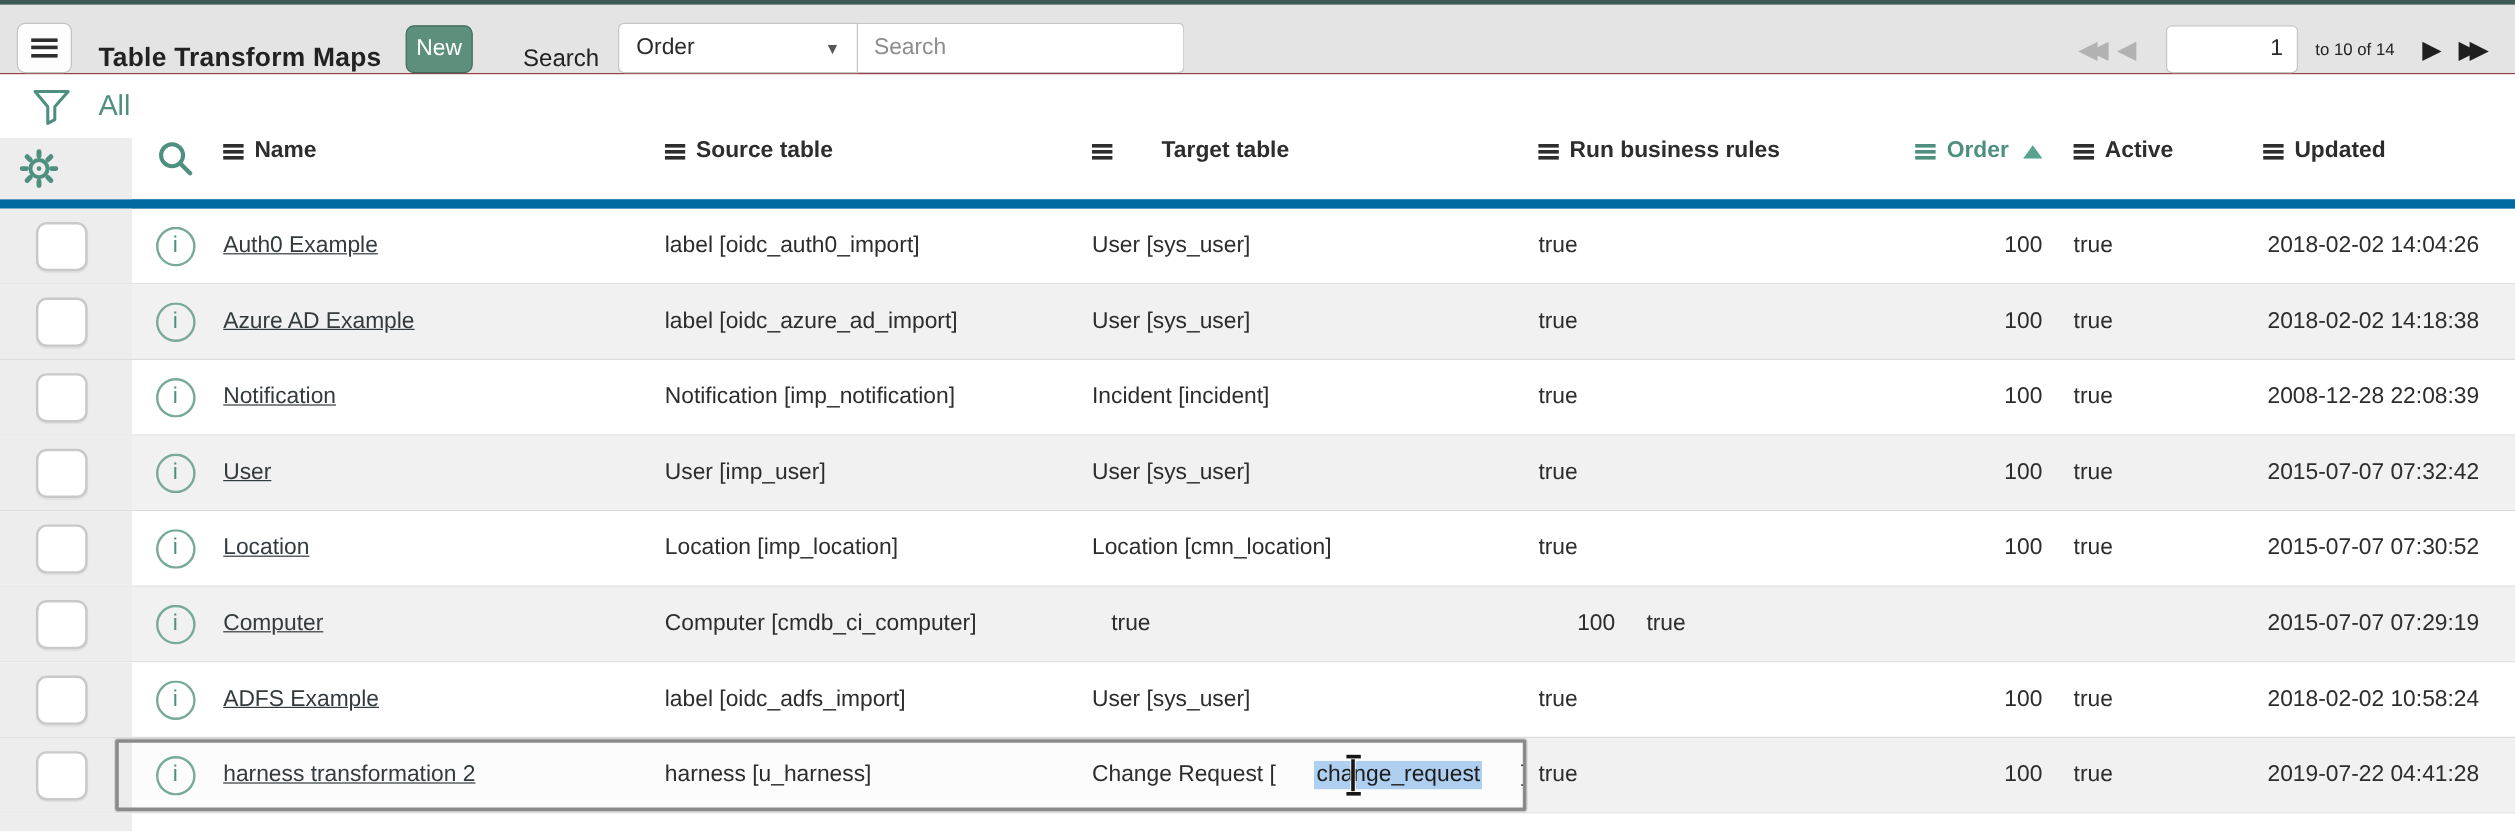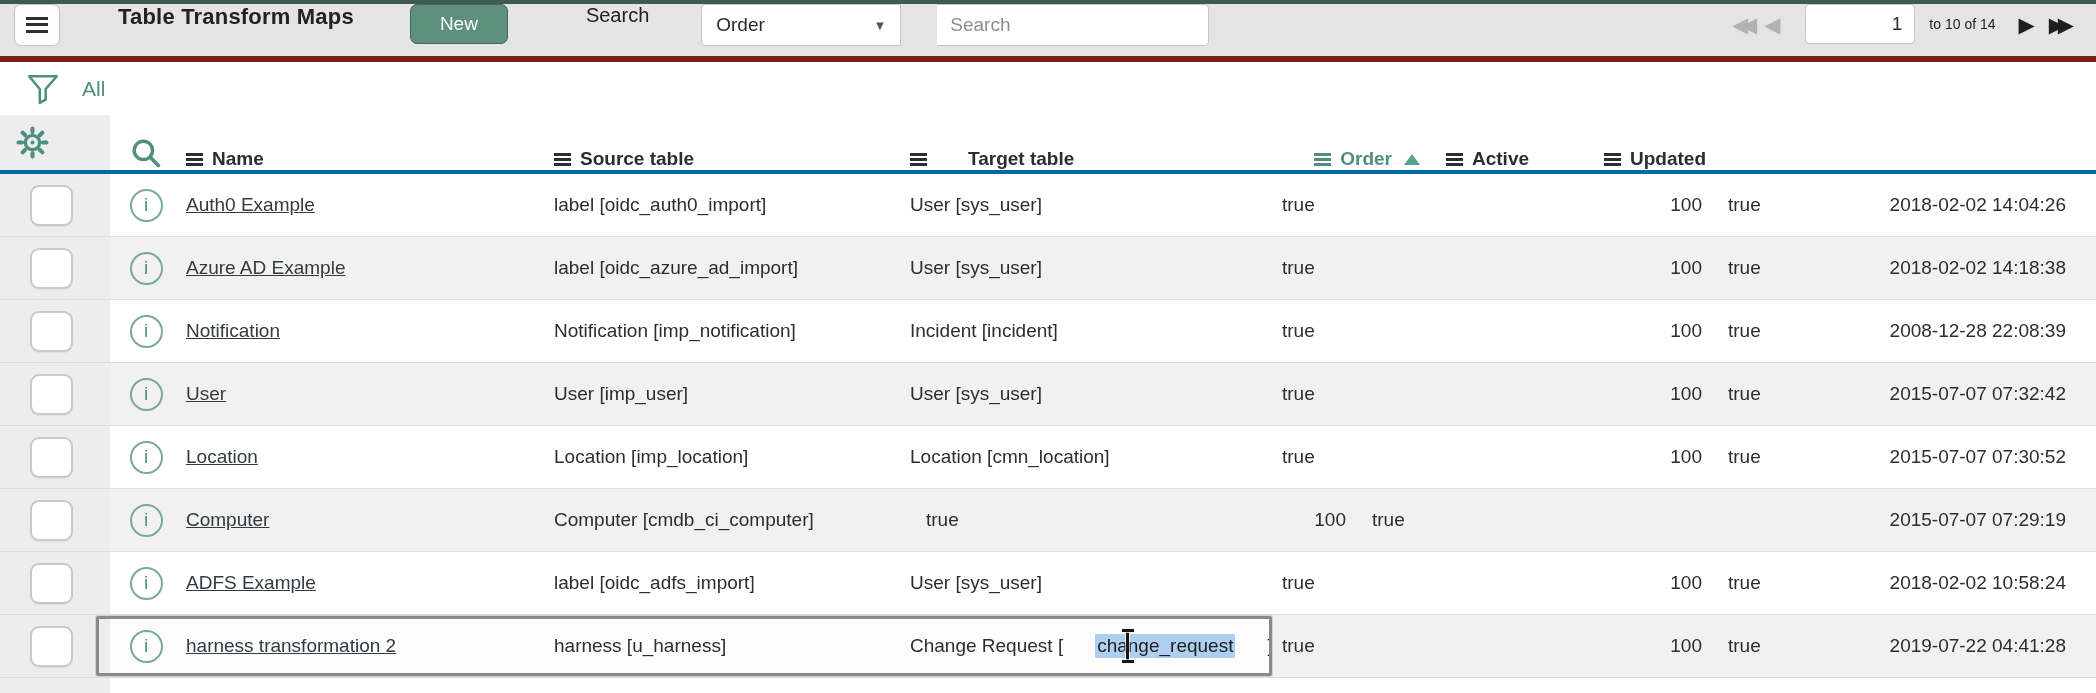--- a/index.html
+++ b/index.html
@@ -2,30 +2,30 @@
 <html><head>
 <meta charset="utf-8">
 <style>
   * { box-sizing: border-box; margin: 0; padding: 0; }
   html,body { background:#ffffff; }
   body { font-family: "Liberation Sans", sans-serif; }
   .app { position:relative; width:2096px; height:693px; overflow:hidden; background:#fff; }
 
   
   .topline { height:4px; background:#3e5a55; }
-  .topbar { height:58px; background:#e4e4e4; border-bottom:6px solid #7f1d1d;
-            display:flex; align-items:flex-start; padding:0 22px 0 14px;gap:36px; }
+  .topbar { height:58px; background:#e4e4e4; border-bottom:1px solid #7f1d1d;
+            display:flex; align-items:flex-end; padding:0 22px 0 14px; }
   .menu-btn { width:46px; height:42px; background:#fdfdfd; border:1px solid #c2c2c2; border-radius:7px;
               display:flex; align-items:center; justify-content:center; cursor:pointer; }
   .hamb { display:inline-block; width:22px; height:16px; border-top:3.5px solid #2e2e2e;
           border-bottom:3.5px solid #2e2e2e; position:relative; }
   .hamb::after { content:""; position:absolute; left:0; right:0; top:2.8px; height:3.5px; background:#2e2e2e; }
   .list-title { font-size:22px; font-weight:700; color:#222; margin:0 20px 0 22px; letter-spacing:.2px; }
   .new-btn { background:#5d8f7d; border:1px solid #41685a; color:#fff; font-size:19px;
-             padding:8px 29px; border-radius:7px; cursor:pointer; font-family:inherit; }
+             padding:8px 8px; border-radius:7px; cursor:pointer; font-family:inherit; }
   .search-label { font-size:20px; color:#222; margin:0 16px 0 42px; }
   .search-dd { width:200px; height:42px; background:#fff; border:1px solid #c6c6c6;
                border-radius:5px 0 0 5px; display:flex; align-items:center; justify-content:space-between;
                padding:0 14px; font-size:19px; color:#2b2b2b; cursor:pointer; }
   .dd-caret { font-size:13px; color:#555; }
   .search-input { width:272px; height:42px; border:1px solid #c6c6c6; border-left:none;
                   border-radius:0 5px 5px 0; font-size:19px; padding:0 13px; color:#2b2b2b;
                   font-family:inherit; outline:none; }
   .search-input::placeholder { color:#8d8d8d; }
 
@@ -35,36 +35,36 @@
   .pg-arrow.single { letter-spacing:0; }
   .pg-arrow.disabled { color:#b2b2b2; cursor:default; }
   .pg-arrow.enabled { color:#1f1f1f; }
   .page-input { width:110px; height:40px; border:1px solid #c6c6c6; border-radius:5px; margin:0 14px 0 18px;
                 text-align:right; font-size:19px; padding:0 12px; color:#2b2b2b; font-family:inherit; outline:none; }
   .pg-range { font-size:14px; color:#222; margin-right:16px; white-space:nowrap; }
 
   
   .filter-row { height:53px; background:#fff; display:flex; align-items:center; padding-left:26px; }
   .funnel { cursor:pointer; display:flex; }
-  .all-link { color:#4f8f7f; font-size:21px; margin-left:22px; cursor:pointer; }
+  .all-link { color:#4f8f7f; font-size:24px; margin-left:22px; cursor:pointer; }
 
   
   .cell { display:flex; align-items:center; font-size:19px; color:#2d2d2d; overflow:hidden; white-space:nowrap; }
   .col-gutter  { width:110px; flex:0 0 110px; background:#ededed; height:100%; }
   .col-info    { width:72px;  flex:0 0 72px;  justify-content:center; }
   .col-name    { width:372px; flex:0 0 372px; padding-left:4px; }
   .col-source  { width:356px; flex:0 0 356px; }
   .col-target  { width:368px; flex:0 0 368px;gap:32px; }
   .col-run     { width:282px; flex:0 0 282px; padding-left:4px; }
   .col-order   { width:142px; flex:0 0 142px; justify-content:flex-end; }
   .col-active  { width:138px; flex:0 0 138px; padding-left:26px; }
   .col-updated { flex:1; justify-content:flex-end; padding-right:30px; }
 
-  .cols-row { display:flex; align-items:flex-end; height:59px; background:#fff;
-              border-bottom:4px solid #0369a1; font-weight:700; color:#2e2e2e; }
+  .cols-row { display:flex; align-items:flex-start; height:59px; background:#fff;
+              border-bottom:8px solid #0369a1; font-weight:700; color:#2e2e2e; }
   .cols-row .cell { font-weight:700; }
   .bars { display:inline-block; width:17px; height:13px; border-top:3px solid #2e2e2e;
           border-bottom:3px solid #2e2e2e; position:relative; margin-right:9px; flex:0 0 17px; }
   .bars::after { content:""; position:absolute; left:0; right:0; top:2px; height:3px; background:#2e2e2e; }
   .bars.teal { border-color:#4f8f7f; }
   .bars.teal::after { background:#4f8f7f; }
   .hdr-label { cursor:pointer; }
   .order-hdr { color:#4f8f7f; }
   .sort-asc { width:0; height:0; border-left:8px solid transparent; border-right:8px solid transparent;
               border-bottom:11px solid #57a38f; margin-left:12px; display:inline-block; }
@@ -155,20 +155,24 @@
       <span class="hdr-label">Name</span>
     </div>
     <div class="cell col-source">
       <span class="bars"></span>
       <span class="hdr-label">Source table</span>
     </div>
     <div class="cell col-target">
       <span class="bars"></span>
       <span class="hdr-label">Target table</span>
     </div>
+    <div class="cell col-run">
+      <span class="bars"></span>
+      <span class="hdr-label">Run business rules</span>
+    </div>
     <div class="cell col-order">
       <span class="bars teal"></span>
       <span class="hdr-label order-hdr">Order</span>
       <span class="sort-asc"></span>
     </div>
     <div class="cell col-active">
       <span class="bars"></span>
       <span class="hdr-label">Active</span>
     </div>
     <div class="cell col-updated hdr">

